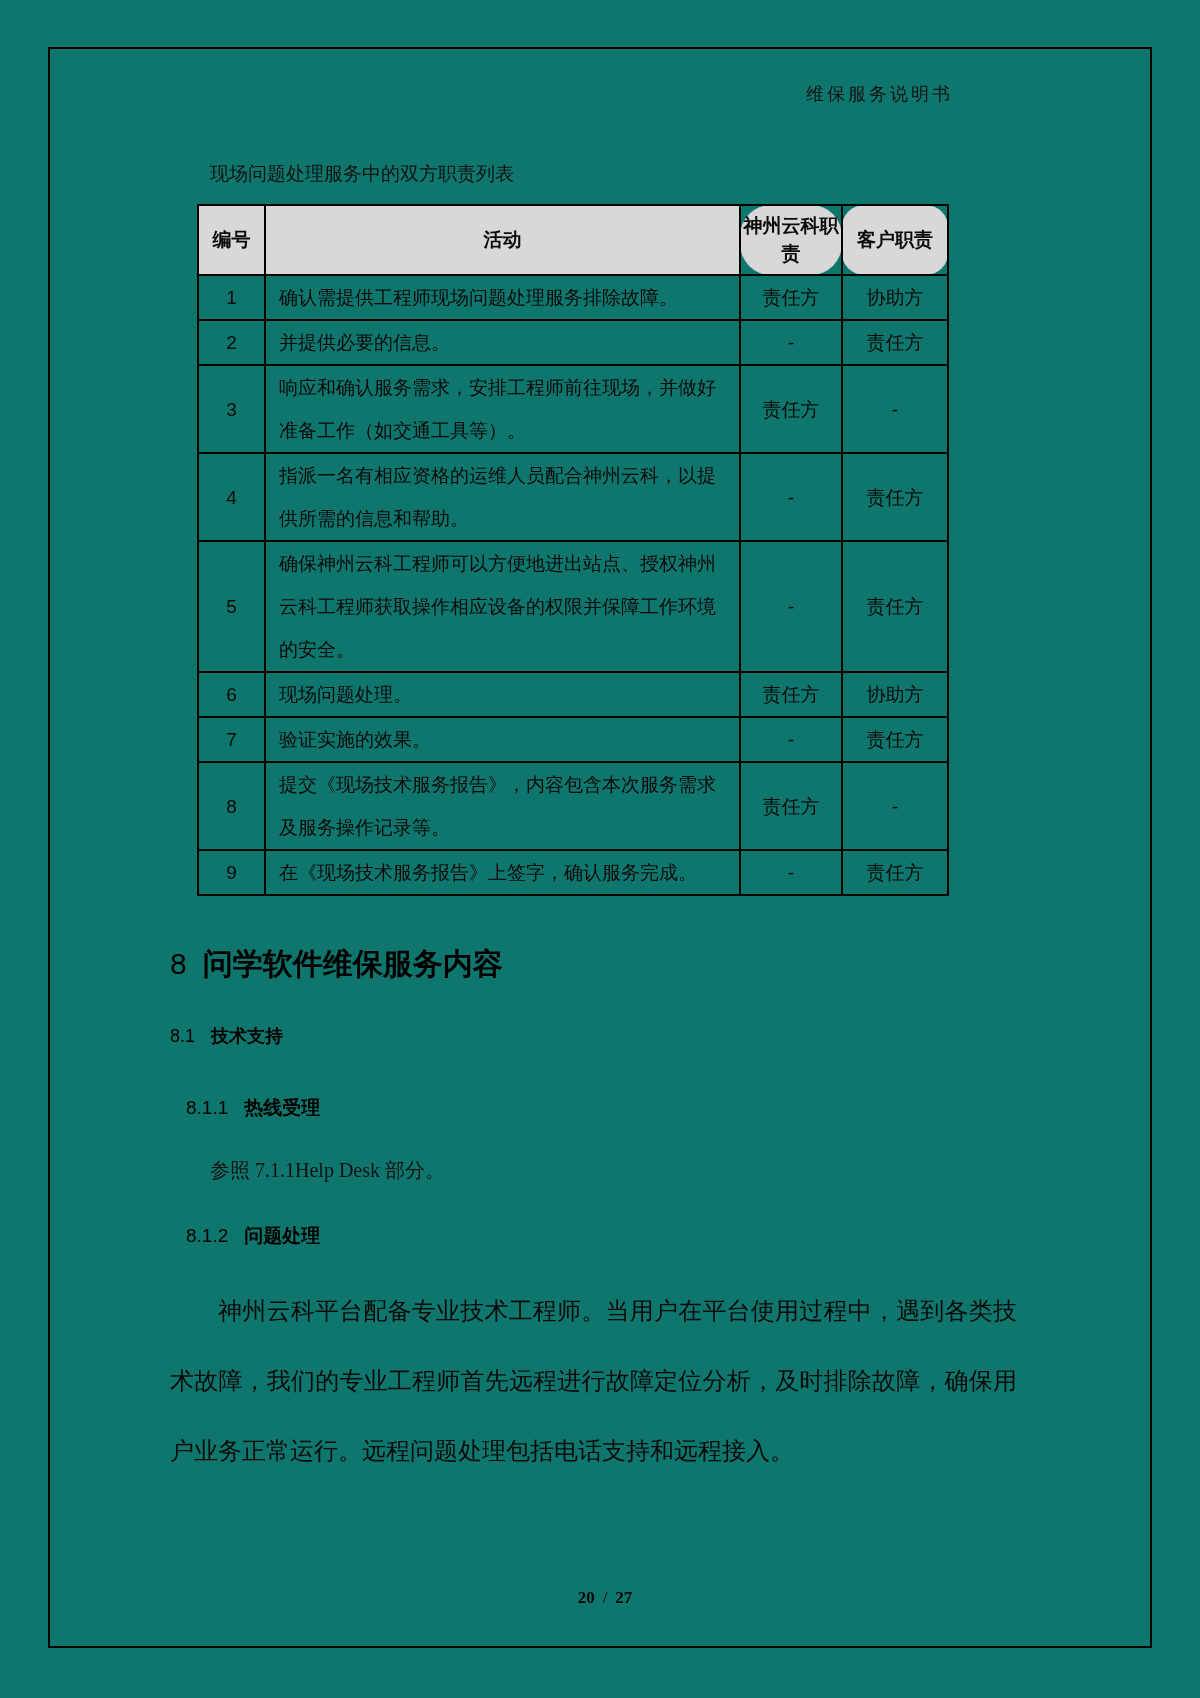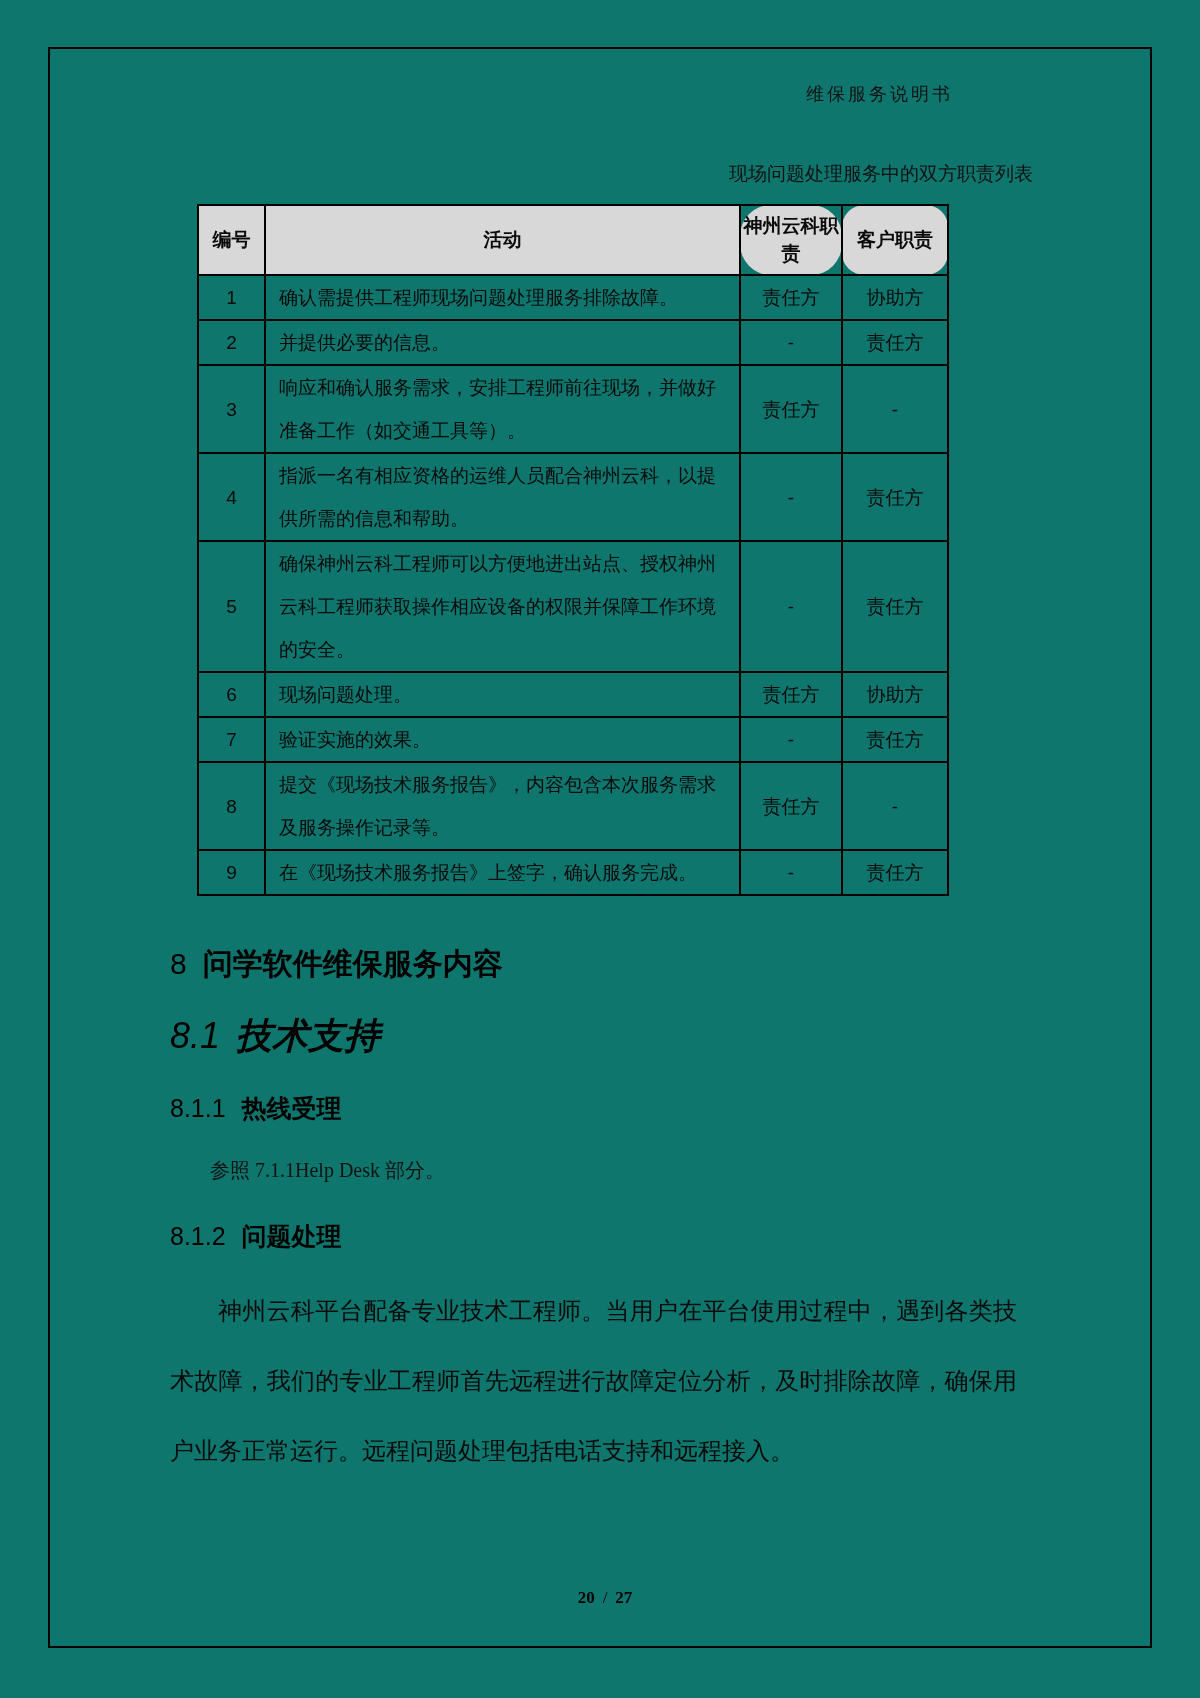--- a/index.html
+++ b/index.html
@@ -26,21 +26,20 @@
     padding-right: 80px;
     font-family: "Liberation Serif", "DejaVu Serif", serif;
     font-size: 18px;
     letter-spacing: 3px;
     color: #111111;
   }
   .caption {
     margin: 55px 0 17px 40px;
     font-size: 19px;
     color: #111111;
-    text-align: right;
   }
   table.resp {
     border-collapse: collapse;
     table-layout: fixed;
     width: 750px;
     margin-left: 27px;
   }
   table.resp th, table.resp td {
     border: 2px solid #000000;
     font-size: 19px;
@@ -65,22 +64,22 @@
     text-align: left;
     padding: 0 10px 0 13px;
   }
   .col-no     { width: 67px; }
   .col-act    { width: 475px; }
   .col-vendor { width: 102px; border-radius: 31px; }
   .col-cust   { width: 106px; border-radius: 22px; }
 
   .h1, .h2, .h3 { display: flex; align-items: baseline; color: #000000; }
   .h1 { font-size: 30px; margin: 46px 0 0 0; line-height: 44px; }
-  .h2 { font-size: 36px; margin: 30px 0 0 0; line-height: 40px; font-style: italic; }
-  .h3 { font-size: 25px; margin: 34px 0 0 0; line-height: 36px; }
+  .h2 { font-size: 18px; margin: 30px 0 0 0; line-height: 40px; }
+  .h3 { font-size: 19px; margin: 34px 0 0 16px; line-height: 36px; }
   .h3.first { margin-top: 34px; }
   .hnum  { font-weight: 400; }
   .htitle{ font-weight: 700; margin-left: 16px; }
 
   .p-ref {
     margin: 30px 0 0 40px;
     font-family: "Liberation Serif", "DejaVu Serif", serif;
     font-size: 20px;
     line-height: 28px;
     color: #111111;

